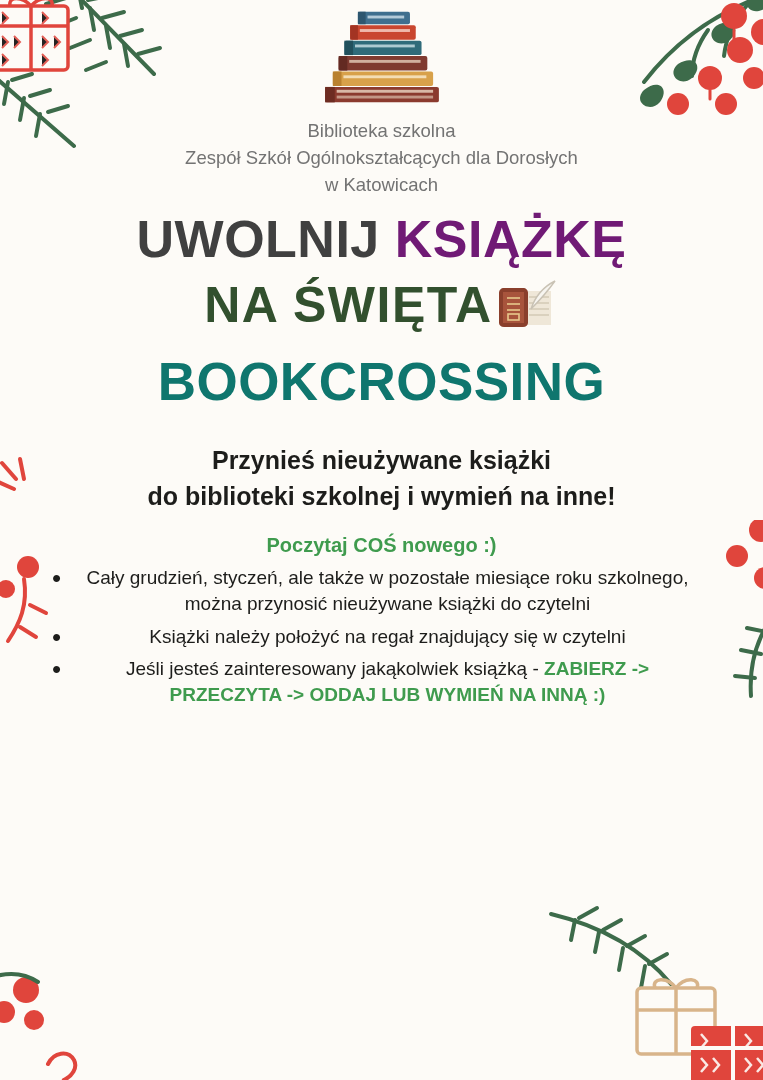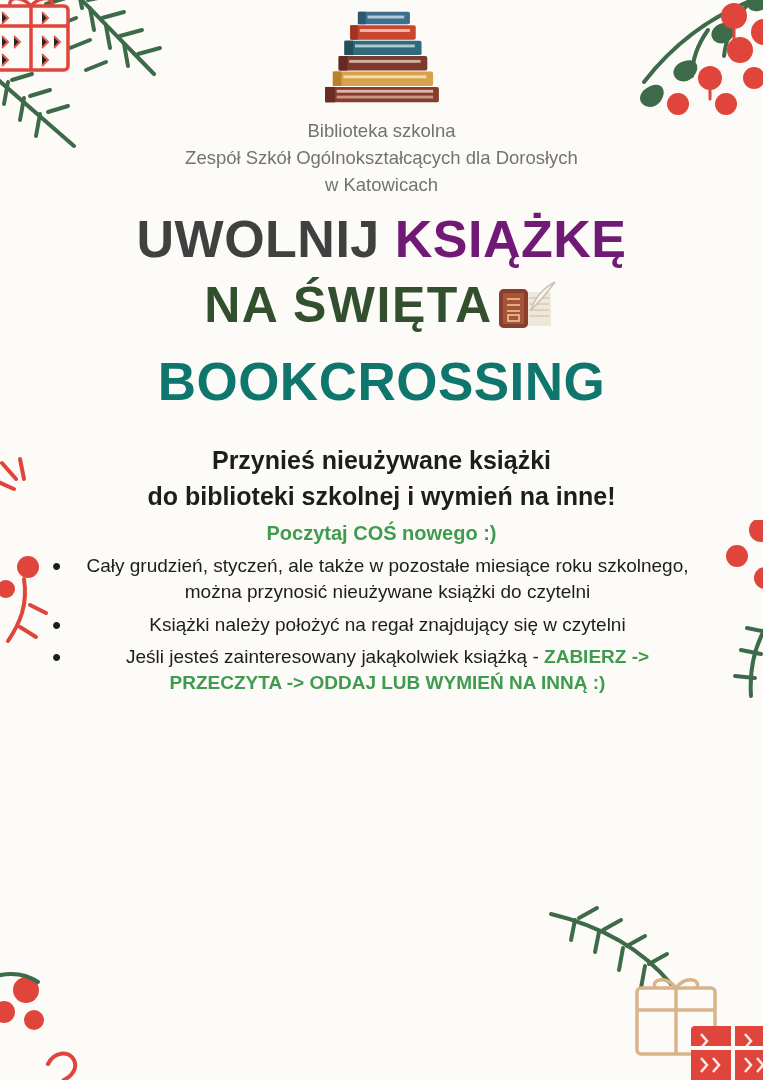--- a/index.html
+++ b/index.html
@@ -54,21 +54,21 @@
   .line1 .teal { color: #701a75; }
 
   .line2 {
     margin-top: 12px;
     font-size: 50px;
     font-weight: 700;
     color: #32502e;
     letter-spacing: 1.5px;
     line-height: 1.05;
     display: flex;
-    align-items: flex-end;
+    align-items: flex-start;
     justify-content: center;
   }
 
   .line3 {
     margin-top: 22px;
     font-size: 53px;
     font-weight: 700;
     color: #0f766e;
     letter-spacing: 0.5px;
     line-height: 1.05;
@@ -76,21 +76,21 @@
 
   .cta {
     margin-top: 34px;
     font-size: 25px;
     font-weight: 700;
     color: #1d1d1b;
     line-height: 1.42;
   }
 
   .cta-green {
-    margin-top: 8px;
+    margin-top: 20px;
     font-size: 20px;
     font-weight: 700;
     color: #3f9b4e;
   }
 
   ul.bullets {
     list-style: none;
     margin: 8px 0 0 0;
     padding: 0;
     text-align: center;

